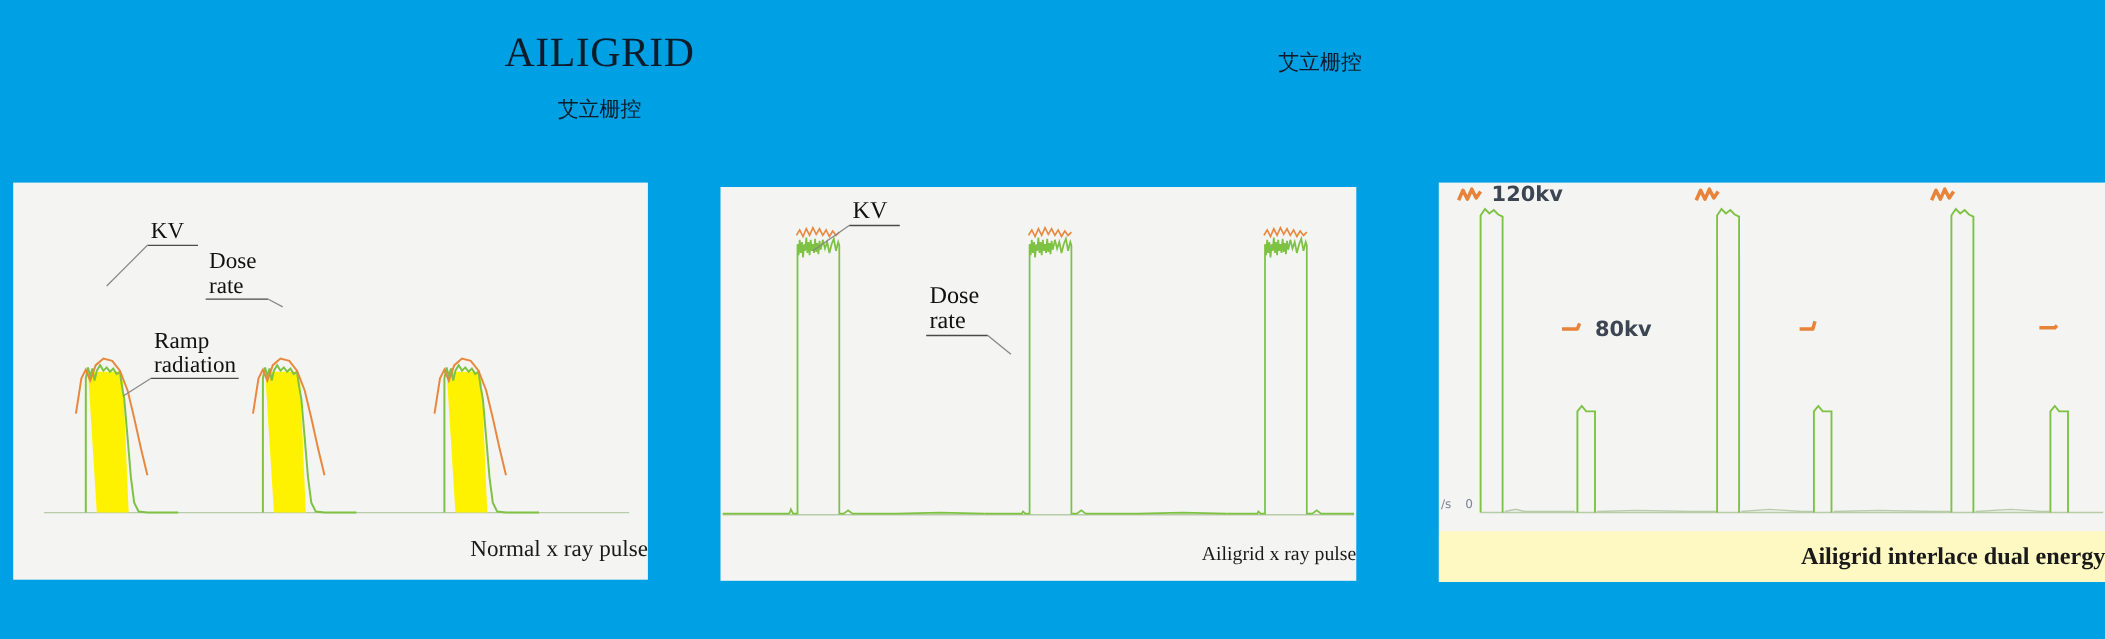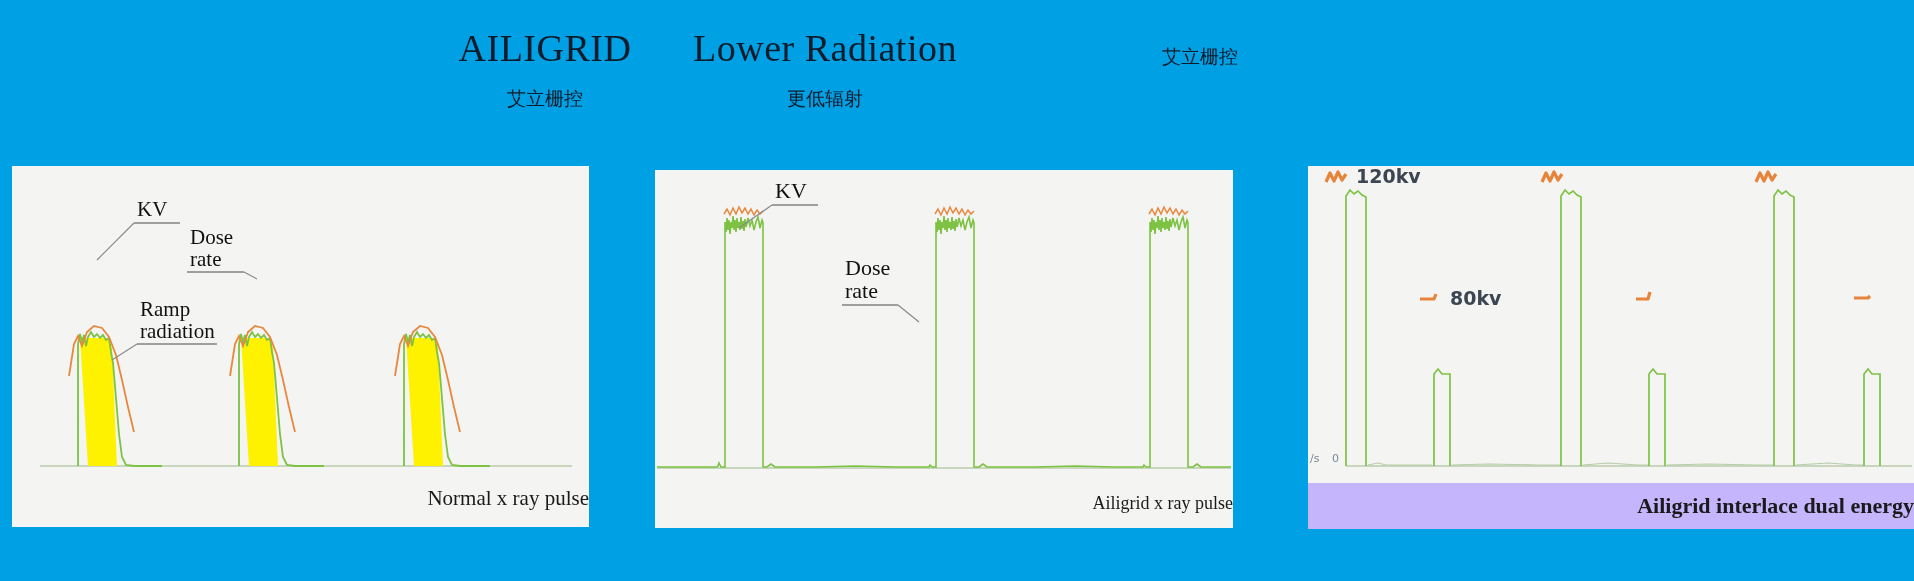--- a/index.html
+++ b/index.html
@@ -44,43 +44,39 @@
 
   .caption{
     position:absolute;left:0;width:100%;
     text-align:right;
     font-family:"Liberation Serif", serif;
     color:#1a1a1a;
     z-index:5;
   }
   #cap0{bottom:16px;font-size:21px;}
   #cap1{bottom:14px;font-size:18px;}
-  #cap2{bottom:0;height:46px;line-height:46px;font-size:22px;font-weight:bold;background:#c4b5fd;}
+  #cap2{bottom:0;height:46px;line-height:46px;font-size:22px;font-weight:bold;background:#fef9c3;}
 
   
   text{font-family:"Liberation Serif", serif;fill:#111;}
   .anno{font-size:21px;}
   .anno2{font-size:22px;}
   .legend-t{font-family:"DejaVu Sans",sans-serif;font-size:19px;fill:#3c4652;font-weight:bold;}
   .axis-t{font-family:"DejaVu Sans",sans-serif;font-size:11px;fill:#7b8794;}
 </style>
 </head>
 <body>
 
 <div class="stage">
 
   <div class="header">
     <div class="hcol" id="hc0">
       <div class="en">AILIGRID</div>
       <div class="cn">艾立栅控</div>
     </div>
-    <div class="hcol" id="hc1">
-      <div class="en">Lower Radiation</div>
-      <div class="cn">更低辐射</div>
-    </div>
     <div class="hcol" id="hc2">
       <div class="cn">艾立栅控</div>
     </div>
   </div>
 
   <div class="panel" id="panel0">
     <div class="plot">
       <svg viewBox="0 0 577 361" preserveAspectRatio="none">
 
         <line x1="28" y1="300" x2="560" y2="300" stroke="#b9ccaa" stroke-width="1.3"></line>

